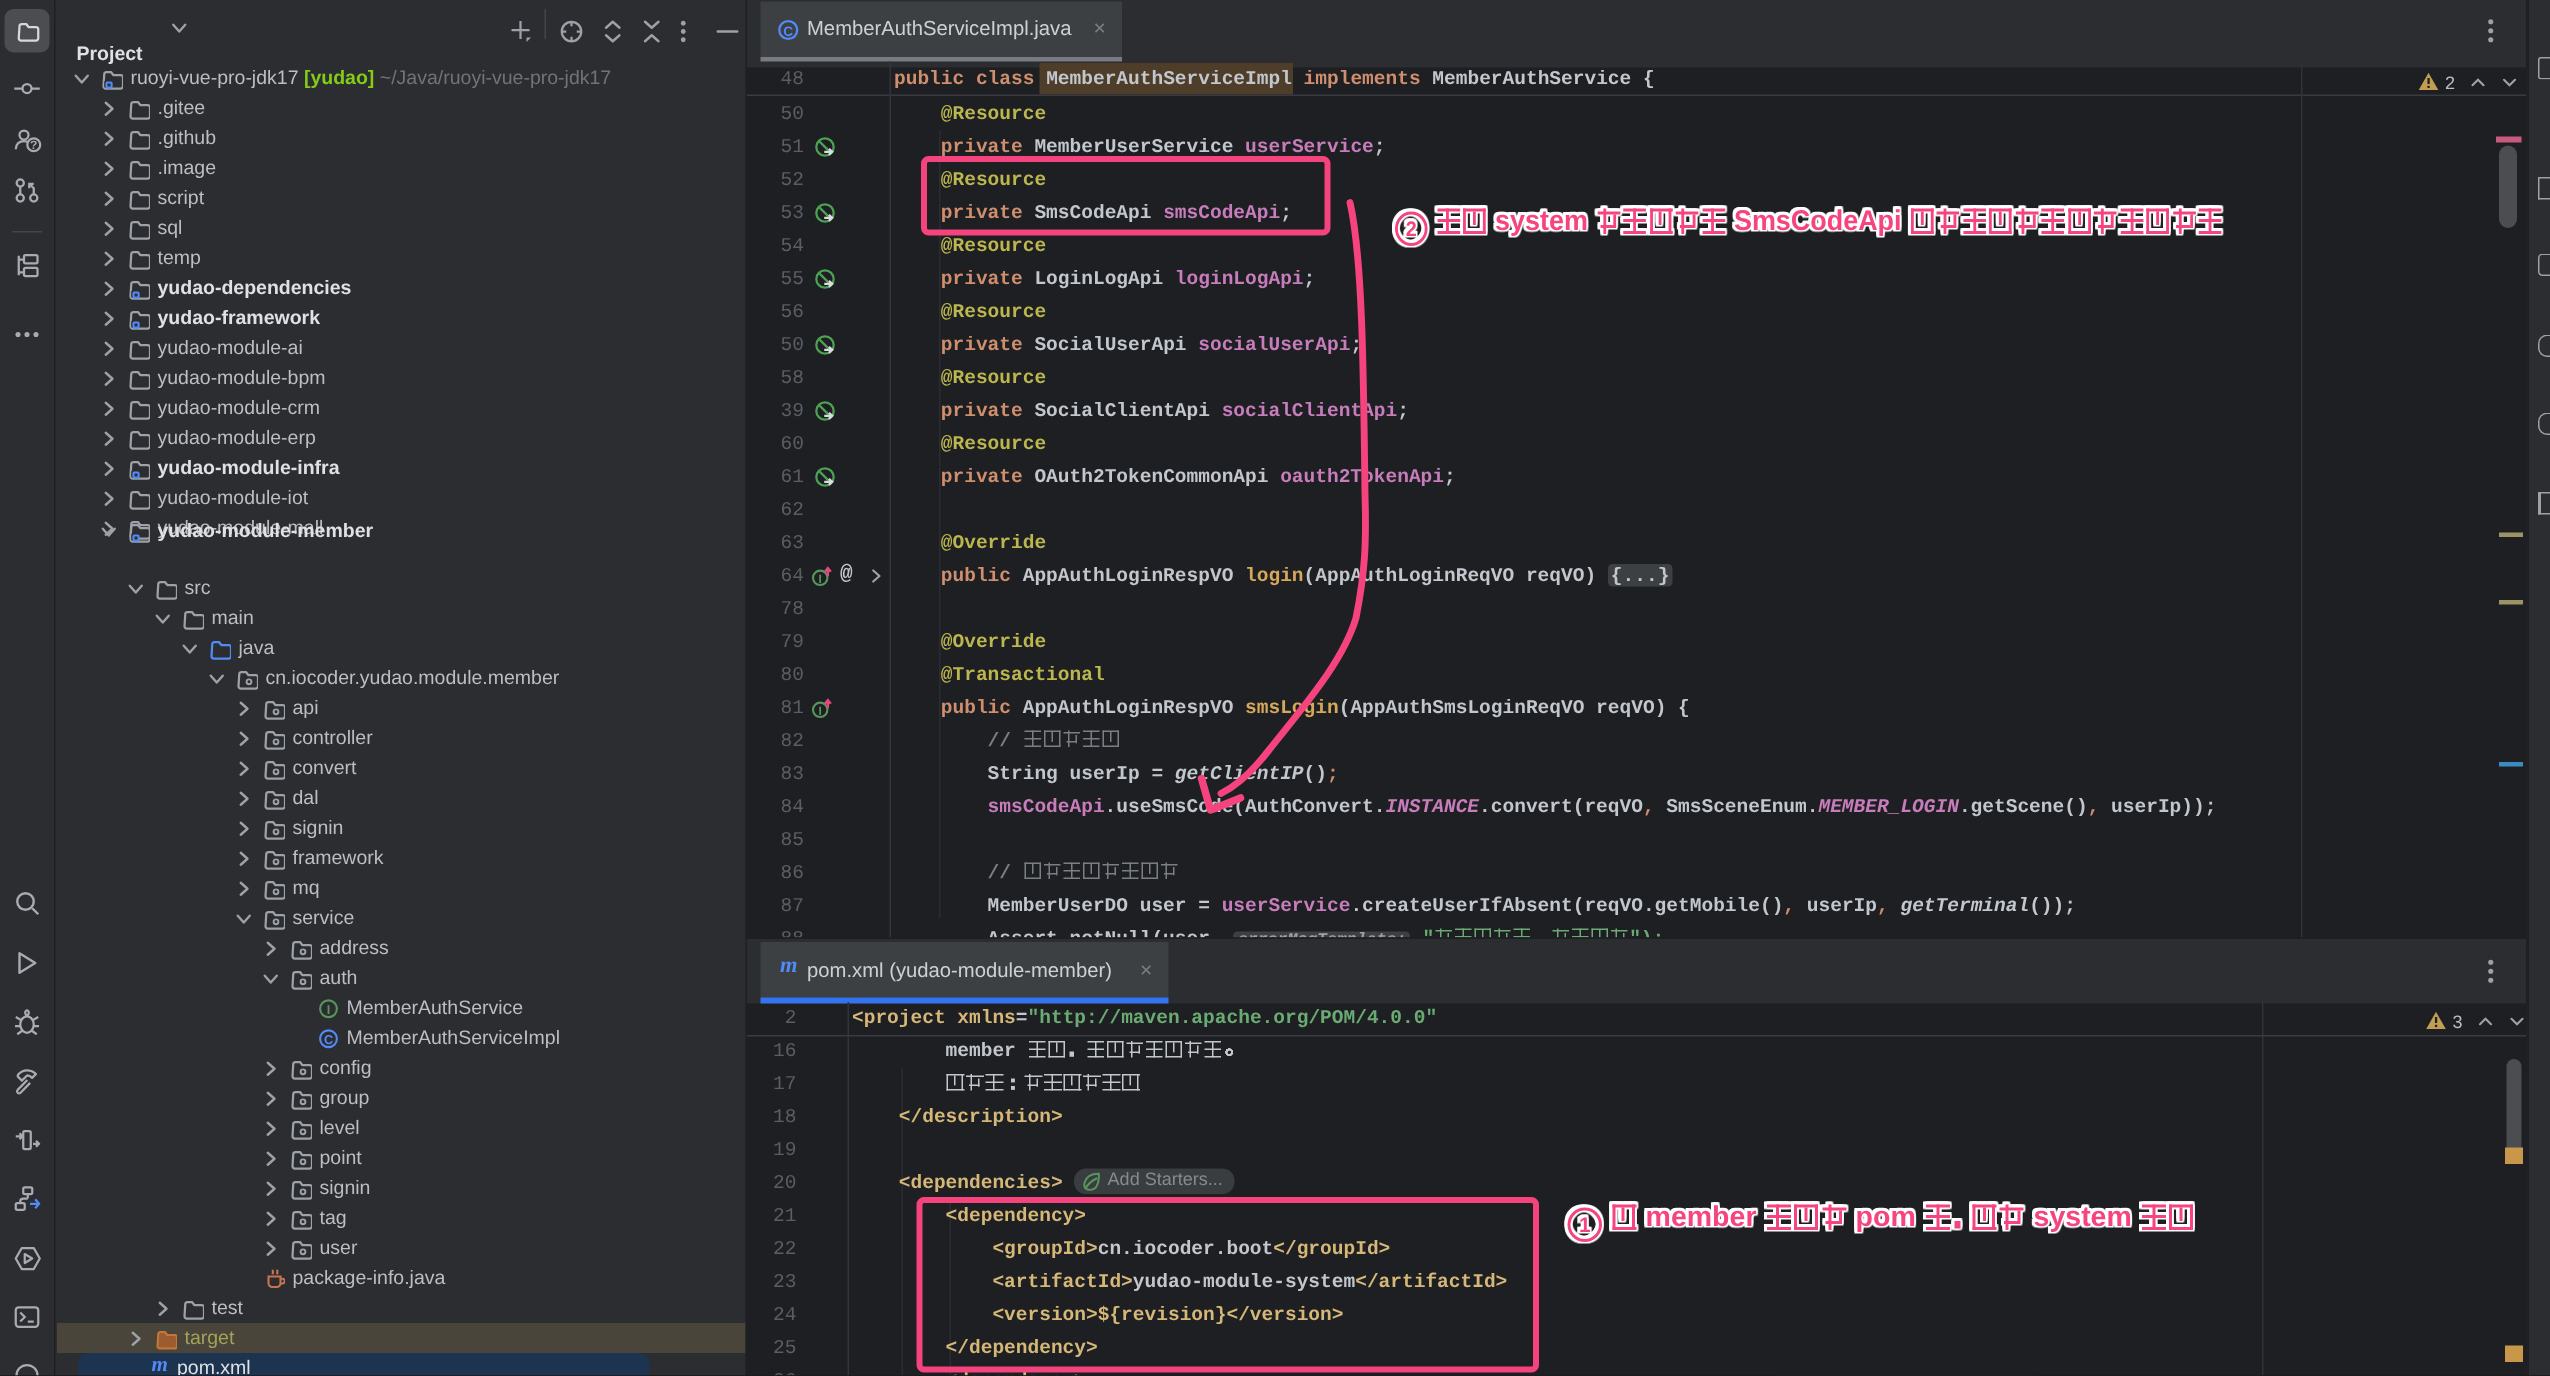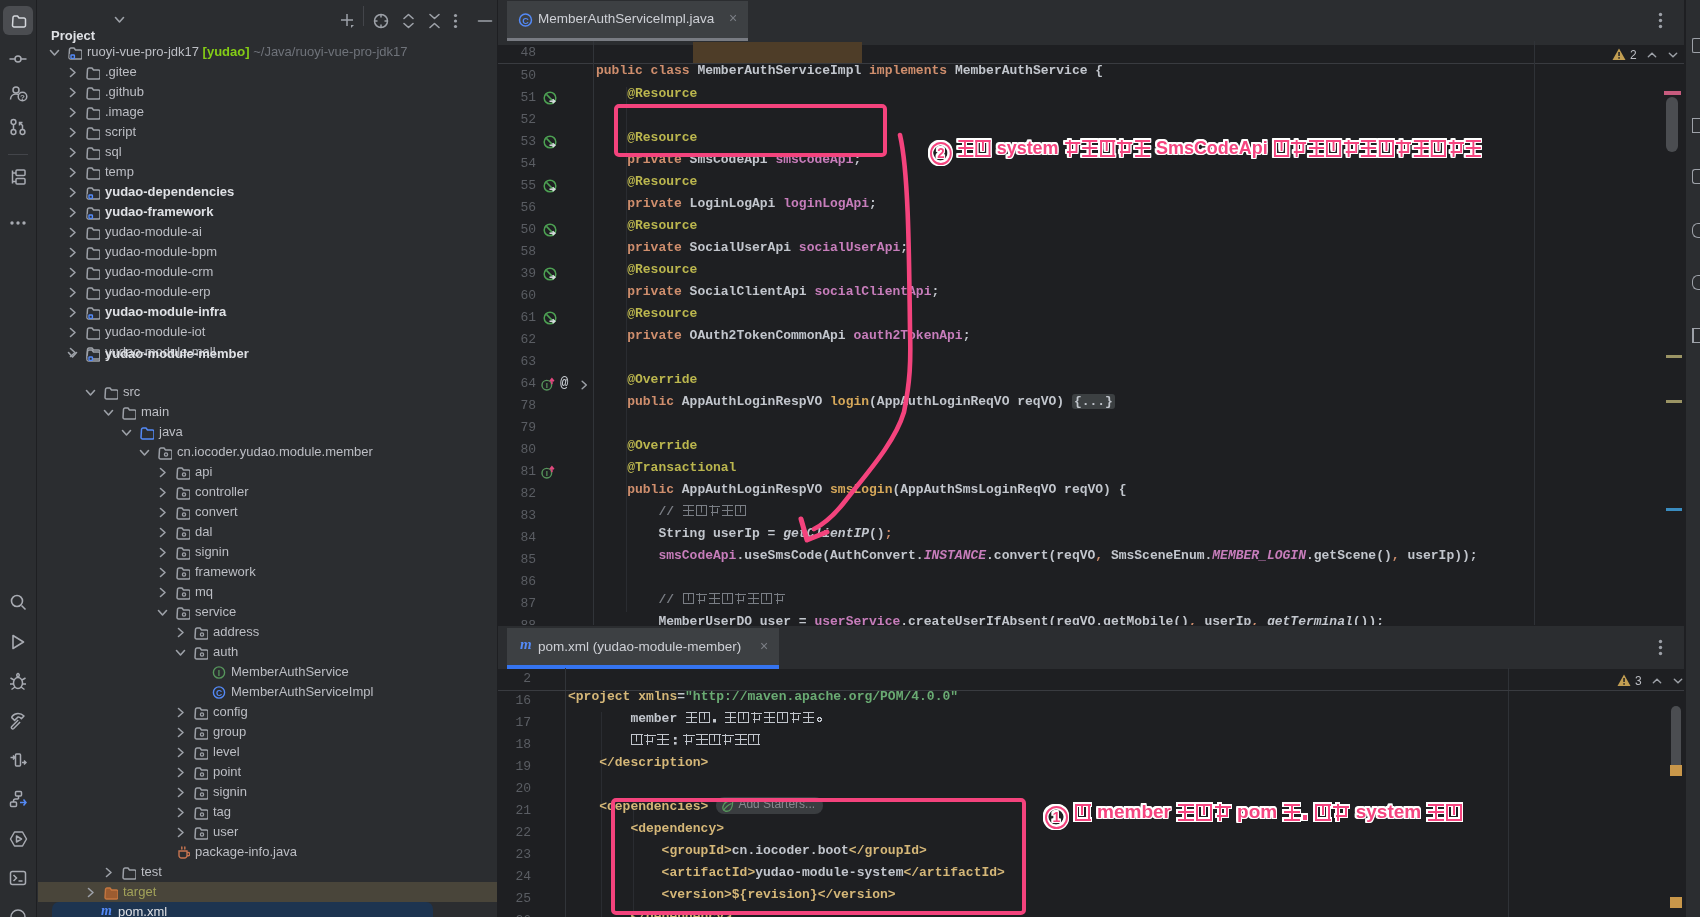--- a/index.html
+++ b/index.html
@@ -22,21 +22,21 @@
 .r b.bo{font-weight:bold;color:#dfe1e5;}
 .gray{color:#6f737a;}
 
 #edTop .cl{margin-left:-2px}
 #edBot .cl{margin-left:-3px}
 #edTop{left:498px;top:0;width:1186px;height:625px;background:#1e1f22;overflow:hidden;}
 #edBot{left:498px;top:625px;width:1186px;height:292px;background:#1e1f22;overflow:hidden;}
 .tabbar{position:absolute;left:0;width:100%;background:#2b2d30;}
 .tab{position:absolute;background:#3d4043;color:#ced0d6;font-size:13.5px;}
 .num{position:absolute;width:40px;text-align:right;font:13px "Liberation Mono",monospace;color:#5a5d63;line-height:22px;height:22px;}
-.cl{position:absolute;font:bold 13px "Liberation Mono",monospace;line-height:22px;height:22px;white-space:pre;color:#c2c6cd;margin-top:18px;}
+.cl{position:absolute;font:bold 13px "Liberation Mono",monospace;line-height:22px;height:22px;white-space:pre;color:#c2c6cd;}
 .k{color:#cf8e6d;}.an{color:#bbb64e;}.pu{color:#c77dbb;}.me{color:#d6a85a;}.co{color:#7a7e85;}.st{color:#6aab73;}.tg{color:#d5b778;}.it{font-style:italic;}
 .fold{background:#3c4042;border-radius:3px;padding:0 2px;}
 .vline{position:absolute;width:1px;background:#313439;}
 
 .c1,.c2,.c3,.cp,.cc,.cq{display:inline-block;width:11.5px;height:11px;margin:0 0.75px;vertical-align:-1px;background-repeat:no-repeat;}
 .c1{background-image:linear-gradient(currentColor,currentColor),linear-gradient(currentColor,currentColor),linear-gradient(currentColor,currentColor),linear-gradient(currentColor,currentColor);background-size:100% 1.4px,100% 1.4px,100% 1.4px,1.4px 100%;background-position:0 0,0 50%,0 100%,50% 0;}
 .c2{background-image:linear-gradient(currentColor,currentColor),linear-gradient(currentColor,currentColor),linear-gradient(currentColor,currentColor),linear-gradient(currentColor,currentColor),linear-gradient(currentColor,currentColor);background-size:1.4px 100%,1.4px 100%,100% 1.4px,100% 1.4px,1.4px 60%;background-position:0 0,100% 0,0 0,0 100%,50% 20%;}
 .c3{background-image:linear-gradient(currentColor,currentColor),linear-gradient(currentColor,currentColor),linear-gradient(currentColor,currentColor),linear-gradient(currentColor,currentColor);background-size:100% 1.4px,1.4px 100%,60% 1.4px,1.4px 50%;background-position:0 15%,30% 0,40% 70%,80% 50%;}
 .cp{background-image:linear-gradient(currentColor,currentColor);background-size:3px 3.5px;background-position:15% 95%;}
 .cc{background-image:linear-gradient(currentColor,currentColor),linear-gradient(currentColor,currentColor);background-size:2.6px 2.6px,2.6px 2.6px;background-position:40% 30%,40% 92%;}
@@ -637,20 +637,21 @@
 <div style="position:absolute;left:0;top:63px;width:1186px;height:1px;background:#393b40"></div>
 <div class="vline" style="left:95px;top:41px;height:584px"></div>
 <div class="vline" style="left:1036px;top:41px;height:584px;background:#2f3237"></div>
 <div class="vline" style="left:128px;top:87px;height:525px;background:#2a2c31"></div>
 <div class="num" style="left:0;top:65px;width:38px">50</div>
 <div class="cl" style="left:131.2px;top:65px"><span class="an">@Resource</span></div>
 <div class="num" style="left:0;top:87px;width:38px">51</div>
 <svg style="position:absolute;left:45px;top:91px" width="14" height="14" viewBox="0 0 14 14">
         <use href="#i-bean"></use>
       </svg>
+<div class="cl" style="left:131.2px;top:87px"><span class="k">private </span>MemberUserService <span class="pu">userService</span>;</div>
 <div class="num" style="left:0;top:109px;width:38px">52</div>
 <div class="cl" style="left:131.2px;top:109px"><span class="an">@Resource</span></div>
 <div class="num" style="left:0;top:131px;width:38px">53</div>
 <svg style="position:absolute;left:45px;top:135px" width="14" height="14" viewBox="0 0 14 14">
         <use href="#i-bean"></use>
       </svg>
 <div class="cl" style="left:131.2px;top:131px"><span class="k">private </span>SmsCodeApi <span class="pu">smsCodeApi</span>;</div>
 <div class="num" style="left:0;top:153px;width:38px">54</div>
 <div class="cl" style="left:131.2px;top:153px"><span class="an">@Resource</span></div>
 <div class="num" style="left:0;top:175px;width:38px">55</div>

